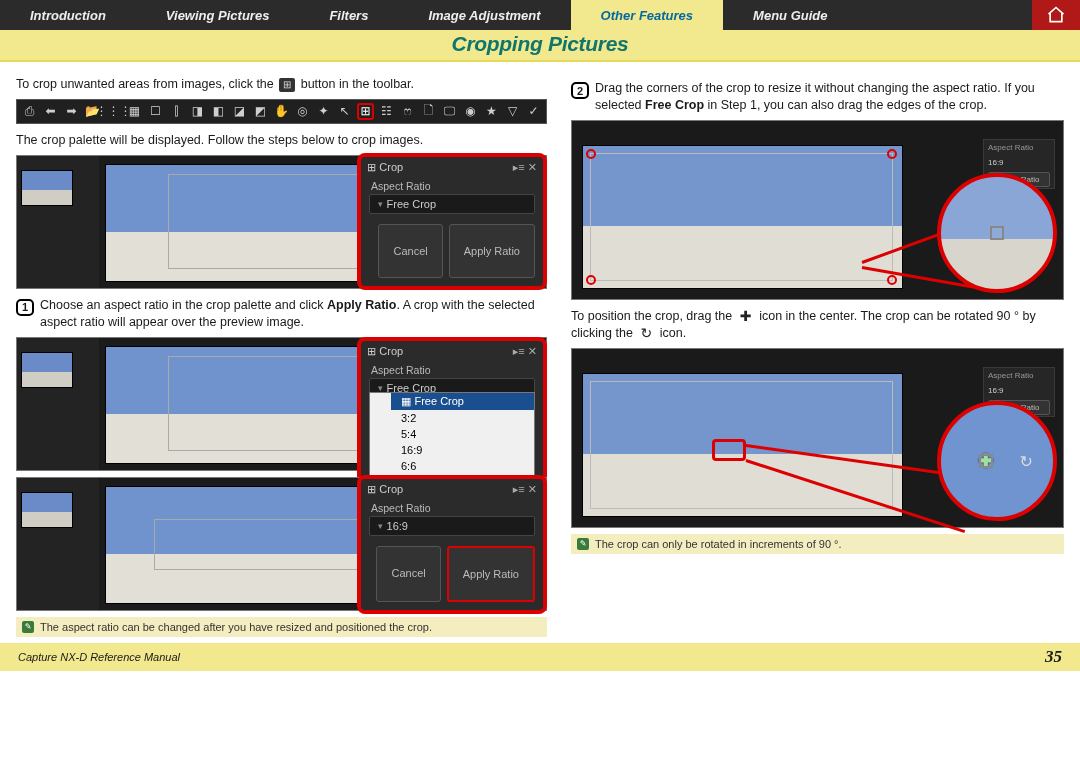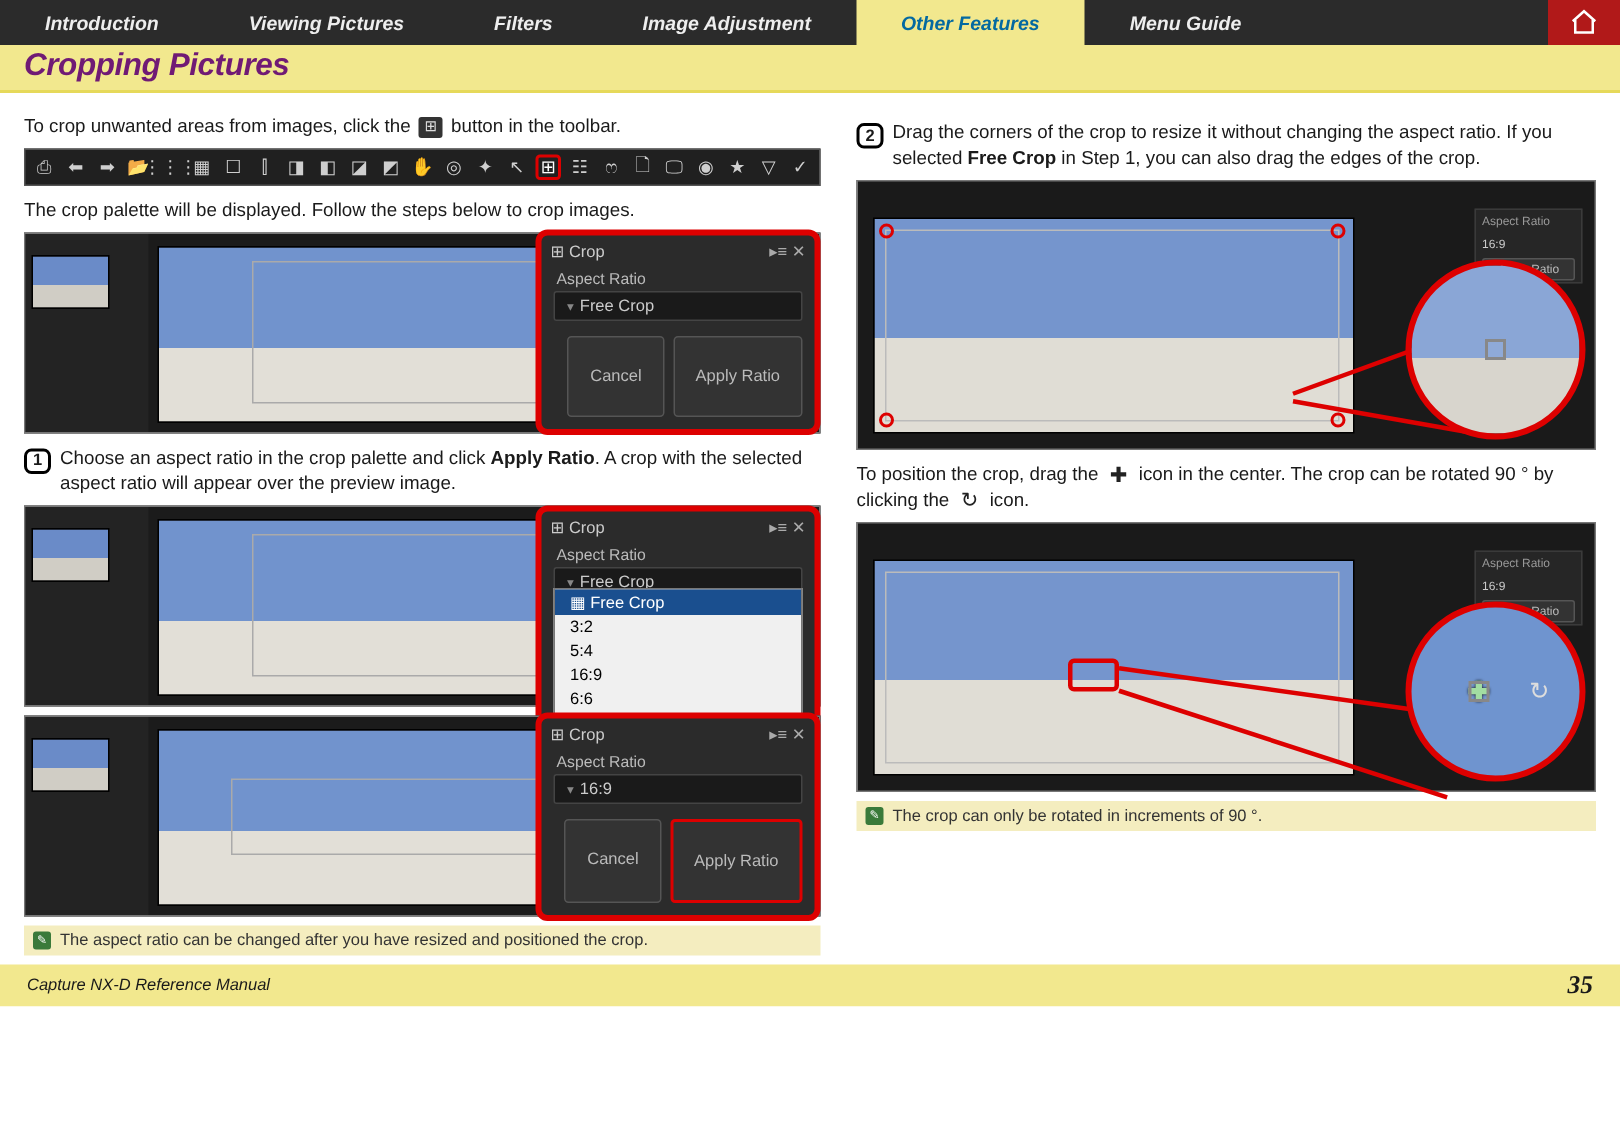--- a/index.html
+++ b/index.html
@@ -5,21 +5,21 @@
   * { box-sizing: border-box; margin: 0; padding: 0; }
   body { font-family: "Segoe UI", Arial, sans-serif; font-size: 13px; color: #1a1a1a; width: 1080px; background: #fff; }
   .topbar { display: flex; height: 30px; background: #2b2b2b; }
   .tab { flex: 0 0 auto; display: flex; align-items: center; justify-content: center; padding: 0 30px; color: #eee; font-weight: bold; font-style: italic; font-size: 13px; height: 100%; cursor: pointer; }
   .tab.active { background: #f2e88e; color: #0369a1; }
   .spacer { flex: 1; }
   .home-btn { width: 48px; height: 30px; background: #b11919; display: flex; align-items: center; justify-content: center; cursor: pointer; }
   .home-btn svg { width: 20px; height: 20px; stroke: #fff; fill: none; stroke-width: 2; }
 
   .title-band { background: #f2e88e; padding: 2px 16px 4px 16px; border-bottom: 2px solid #e6d95a; }
-  .title-band h1 { font-size: 21px; font-weight: 800; font-style: italic; color: #701a75; font-family: Arial, sans-serif; letter-spacing: -0.3px; }
+  .title-band h1 { font-size: 21px; font-weight: 800; font-style: italic; color: #0f766e; font-family: Arial, sans-serif; letter-spacing: -0.3px; text-align: center; }
 
   .page { display: flex; padding: 10px 16px 6px 16px; gap: 24px; }
   .col { flex: 1; }
 
   p.body { font-size: 12.5px; line-height: 1.35; margin: 4px 0 6px 0; }
 
   .step { display: flex; gap: 6px; margin: 8px 0 4px 0; }
   .stepnum { width: 18px; height: 17px; border: 2px solid #000; border-radius: 5px; display: flex; align-items: center; justify-content: center; font-weight: bold; font-size: 11px; flex: 0 0 auto; margin-top: 2px; }
   .steptxt { font-size: 12.5px; line-height: 1.35; }
 
@@ -55,21 +55,21 @@
   .pal-body { padding: 2px 8px 8px 8px; }
   .pal-lbl { font-size: 10.5px; color: #bbb; margin: 0 0 2px 2px; }
   .pal-sel { background: #1a1a1a; border: 1px solid #444; color: #ccc; font-size: 11px; padding: 3px 8px; border-radius: 2px; display:flex; align-items:center; gap:4px;}
   .pal-sel::before { content: "▾"; font-size: 9px; color: #888; }
   .pal-btns { display: flex; gap: 6px; margin-top: 10px; justify-content: flex-end; }
   .pal-btn { background: #333; border: 1px solid #555; color: #bbb; font-size: 11px; padding: 20px 14px; border-radius: 3px; }
   .pal-btn.hi { border: 2px solid #d00; }
 
   .ss-wrap-rel { position: relative; }
 
-  .dropdown { position: absolute; top: 30px; left: 8px; right: 8px; background: #f0f0f0; border: 1px solid #777; color:#000; font-size:11px; }
+  .dropdown { position: absolute; top: 30px; left: 8px; right: 8px; background: #f0f0f0; border: 1px solid #777; color:#000; font-size:11px;padding-left:21px; }
   .dropdown div { padding: 2px 10px; }
   .dropdown div.sel { background: #1a4f8f; color:#fff; }
 
   
   .bigss { position:relative; border:1px solid #777; background:#1a1a1a; height:180px; margin:6px 0 4px 0; }
   .bigphoto { position:absolute; left:10px; top:24px; right:160px; bottom:10px; background: linear-gradient(180deg,#7595cd 56%, #e0ddd5 56%); border:1px solid #000; }
   .cropshade { position:absolute; left:18px; top:32px; right:170px; bottom:18px; border:1px solid #bbb; }
   .cropshade .corner { width:10px;height:10px;border:2px solid #d00;border-radius:50%;position:absolute; }
   .cropshade .c-tl{ top:-5px;left:-5px;} .cropshade .c-tr{ top:-5px;right:-5px;}
   .cropshade .c-bl{ bottom:-5px;left:-5px;} .cropshade .c-br{ bottom:-5px;right:-5px;}

